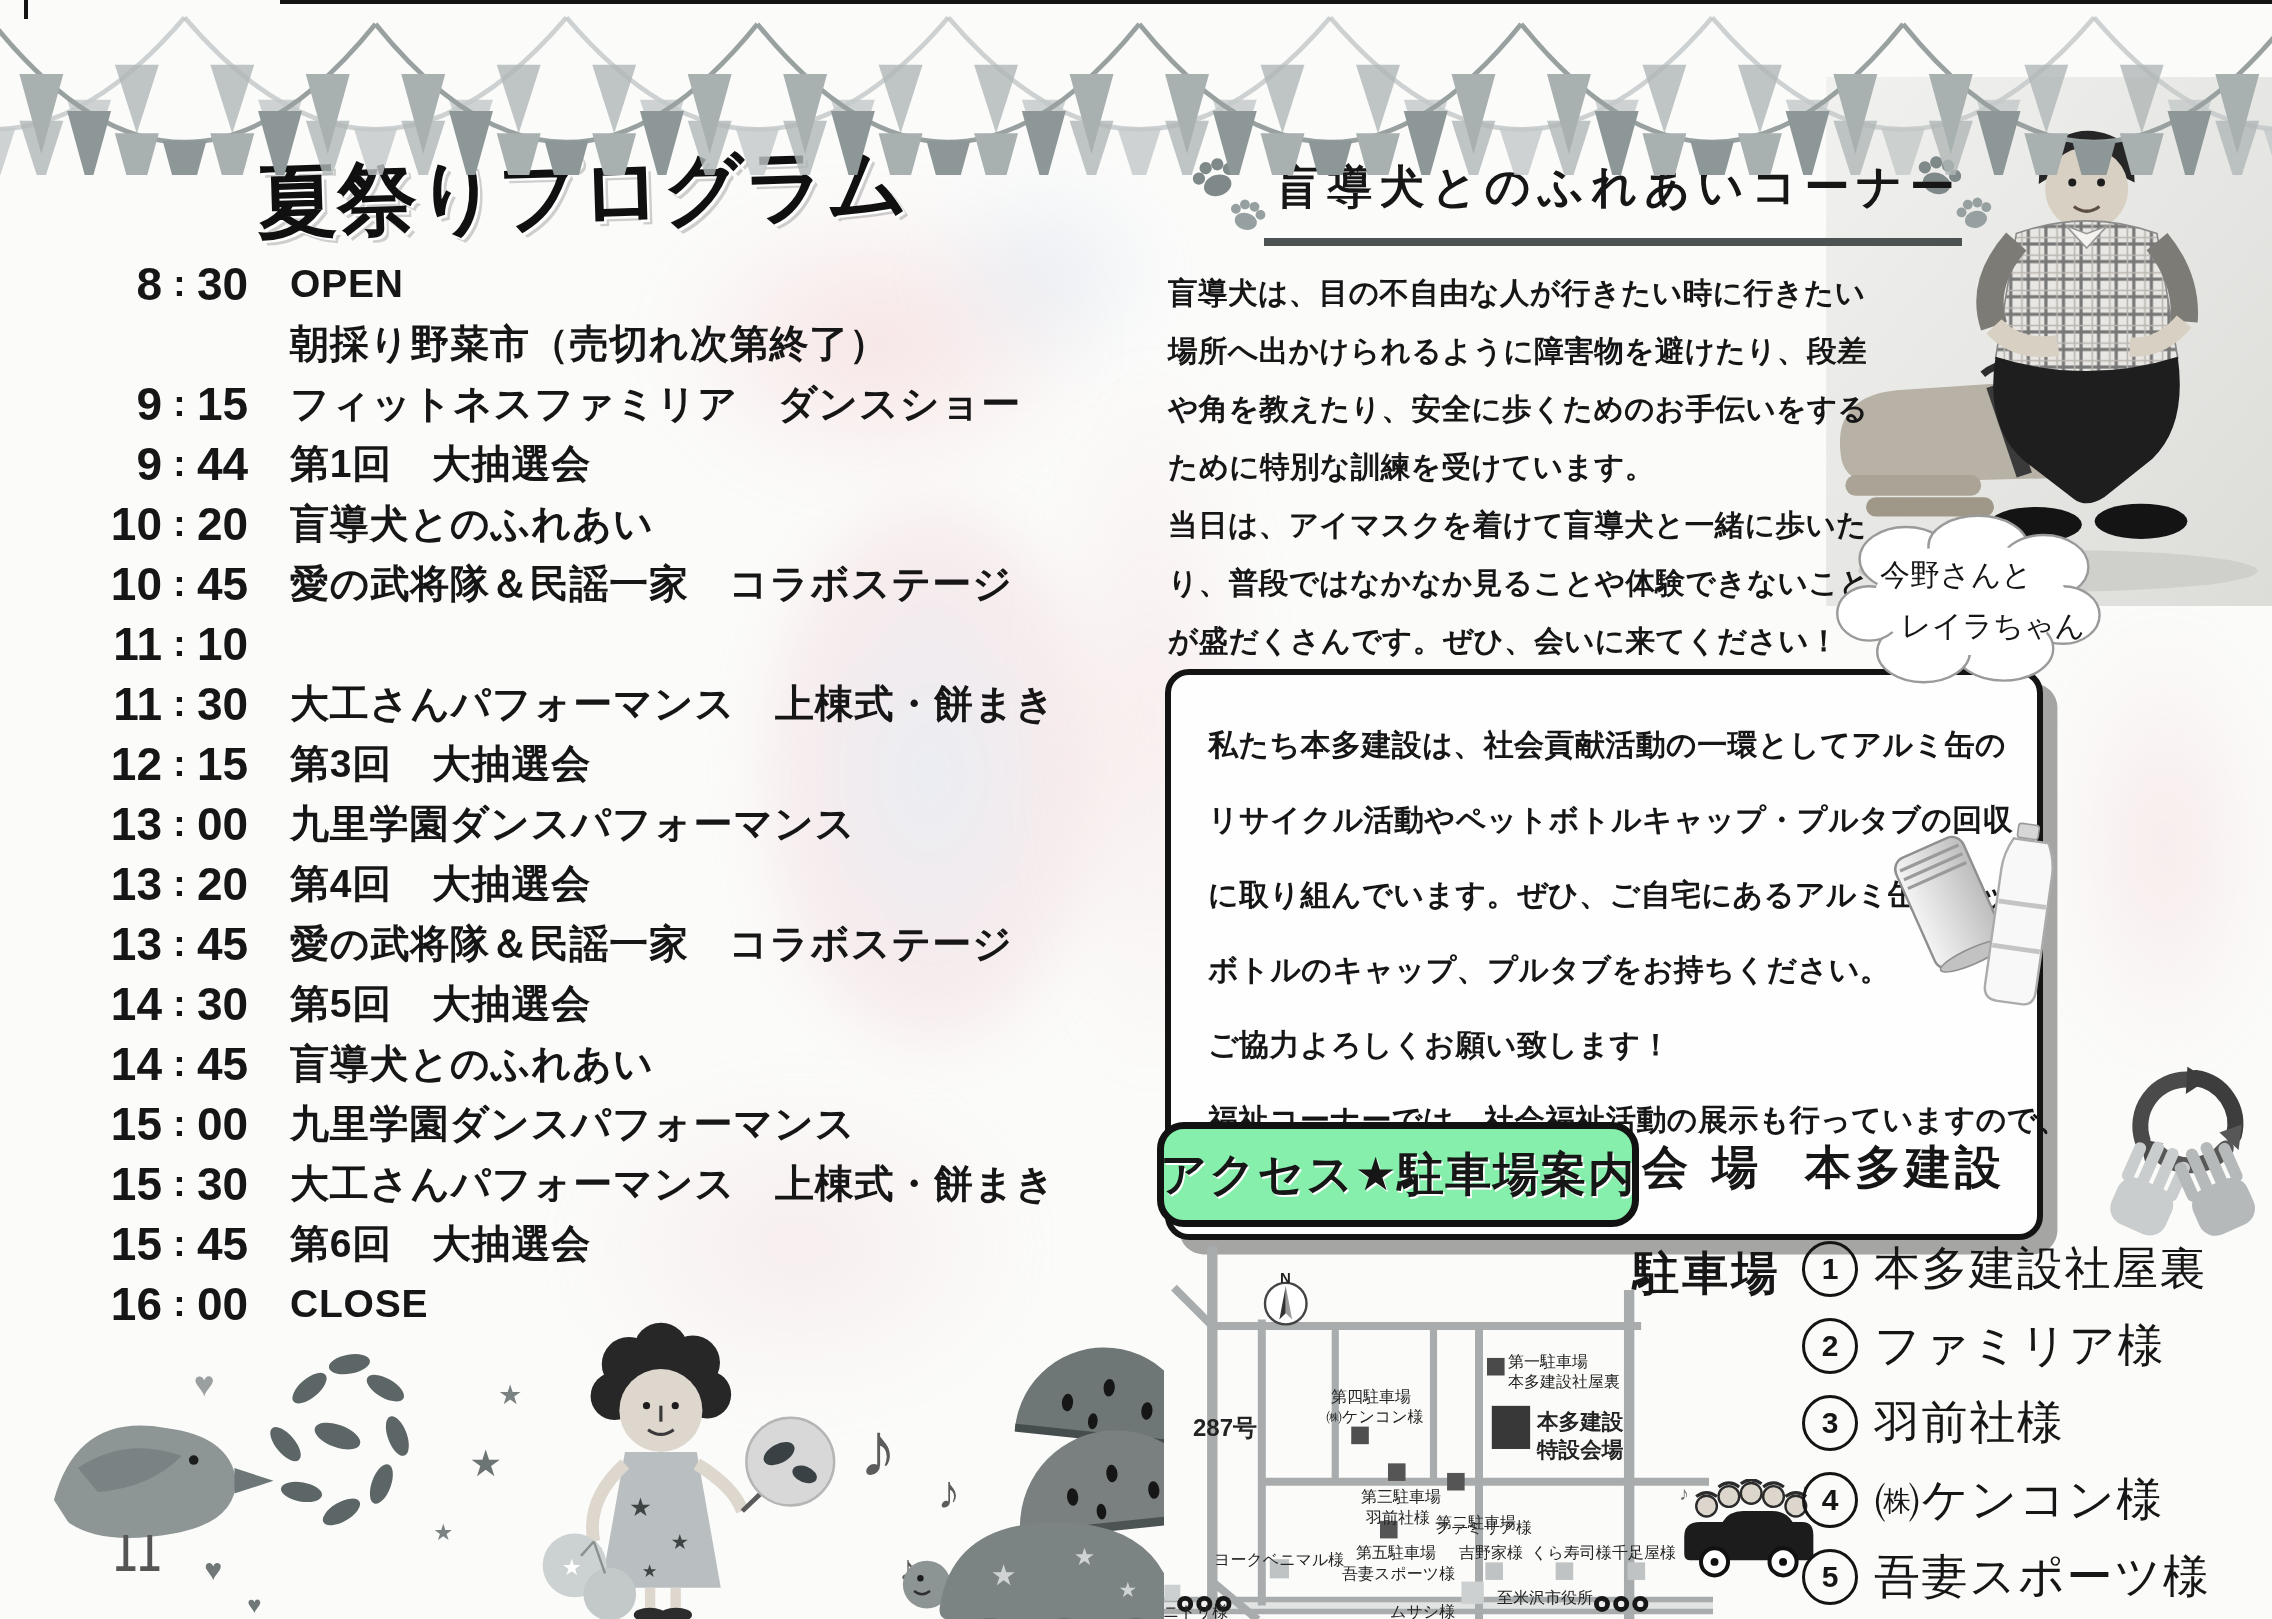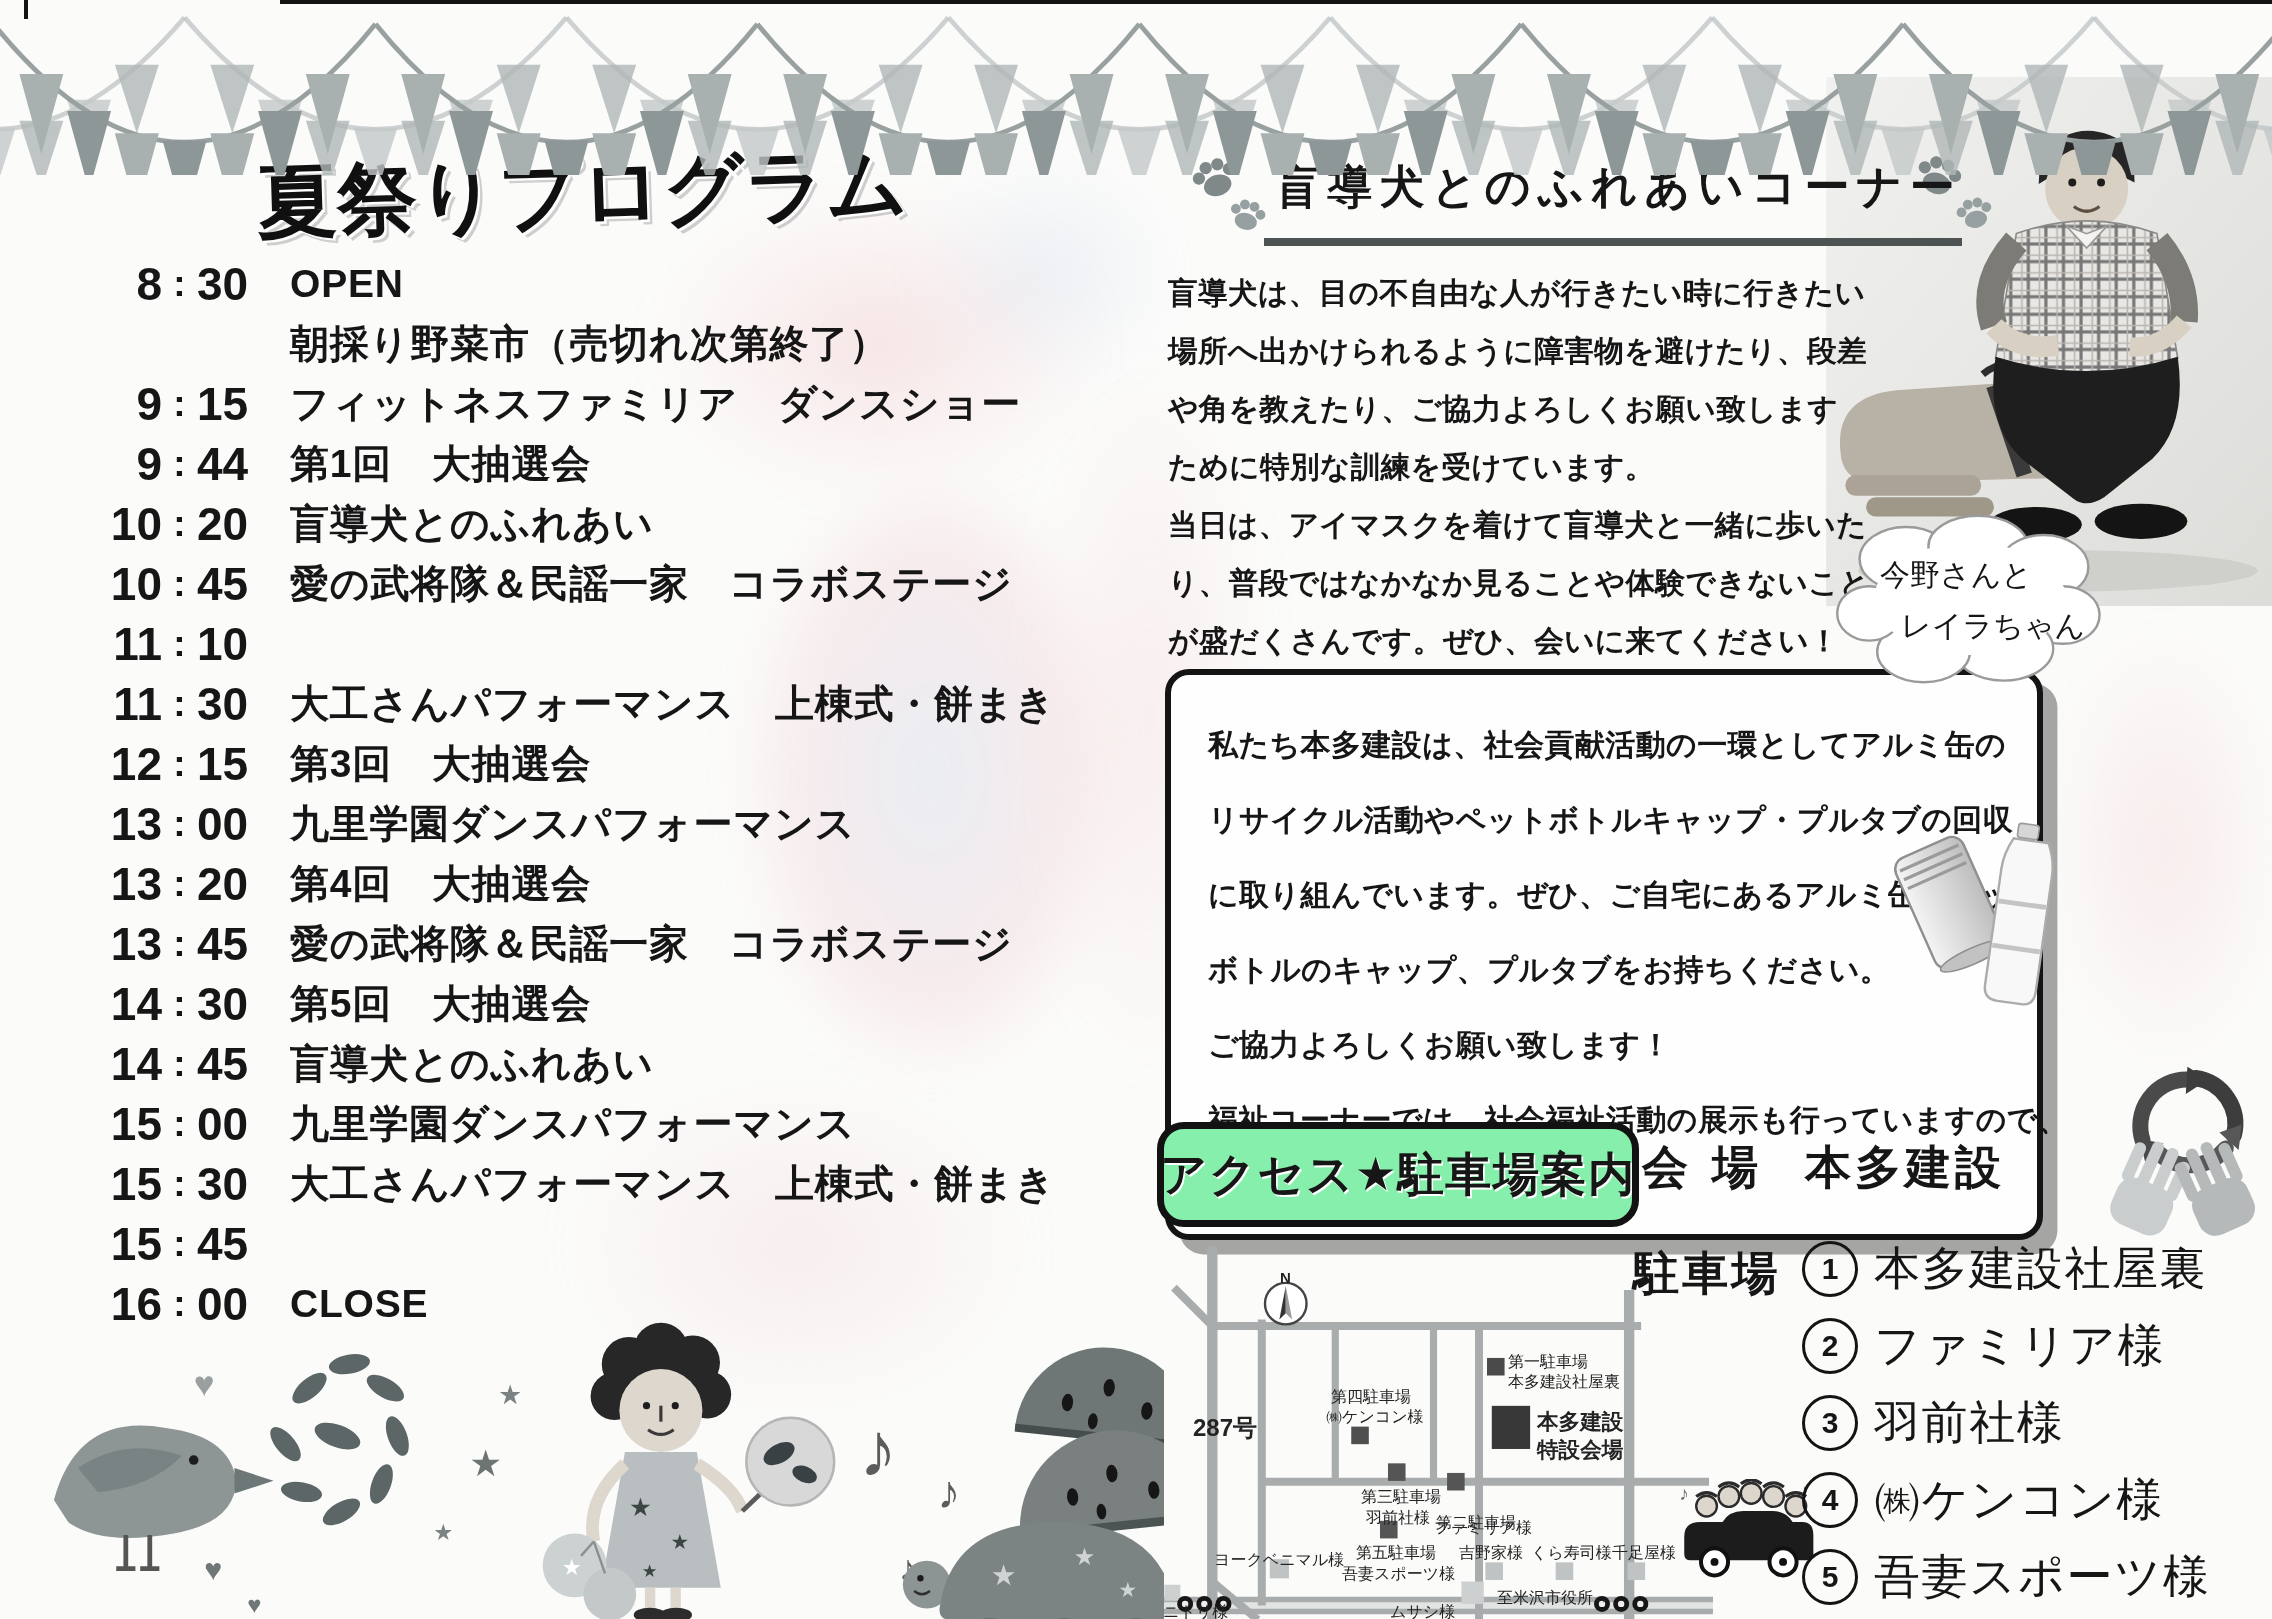--- a/index.html
+++ b/index.html
@@ -304,20 +304,21 @@
       <div class="srow">
         <span class="sh">15</span>
         <span class="sc">:</span>
         <span class="sm">30</span>
         <span class="sev">大工さんパフォーマンス　上棟式・餅まき</span>
       </div>
       <div class="srow">
         <span class="sh">15</span>
         <span class="sc">:</span>
         <span class="sm">45</span>
+        <span class="sev">第6回　大抽選会</span>
       </div>
       <div class="srow">
         <span class="sh">16</span>
         <span class="sc">:</span>
         <span class="sm">00</span>
         <span class="sev">CLOSE</span>
       </div>
     </div>
 
   <svg class="paw" style="left:1187px;top:149px;" width="56" height="56" viewBox="0 0 64 64">
@@ -355,21 +356,21 @@
         <circle cx="39" cy="19" r="7"></circle>
         <circle cx="50" cy="28" r="7"></circle>
       </g>
   </svg>
 
   <div class="dog-title">盲導犬とのふれあいコーナー</div>
   <div class="dog-underline"></div>
   <div class="dog-text" id="dog-text">
       <div>盲導犬は、目の不自由な人が行きたい時に行きたい</div>
       <div>場所へ出かけられるように障害物を避けたり、段差</div>
-      <div>や角を教えたり、ご協力よろしくお願い致します</div>
+      <div>や角を教えたり、安全に歩くためのお手伝いをする</div>
       <div>ために特別な訓練を受けています。</div>
       <div>当日は、アイマスクを着けて盲導犬と一緒に歩いた</div>
       <div>り、普段ではなかなか見ることや体験できないこと</div>
       <div>が盛だくさんです。ぜひ、会いに来てください！</div>
     </div>
 
   <svg class="photo" viewBox="0 0 559 662">
     <defs>
       <linearGradient id="bgG" x1="0" y1="0" x2="1" y2="1">
         <stop offset="0" stop-color="#f1f1ef"></stop>

